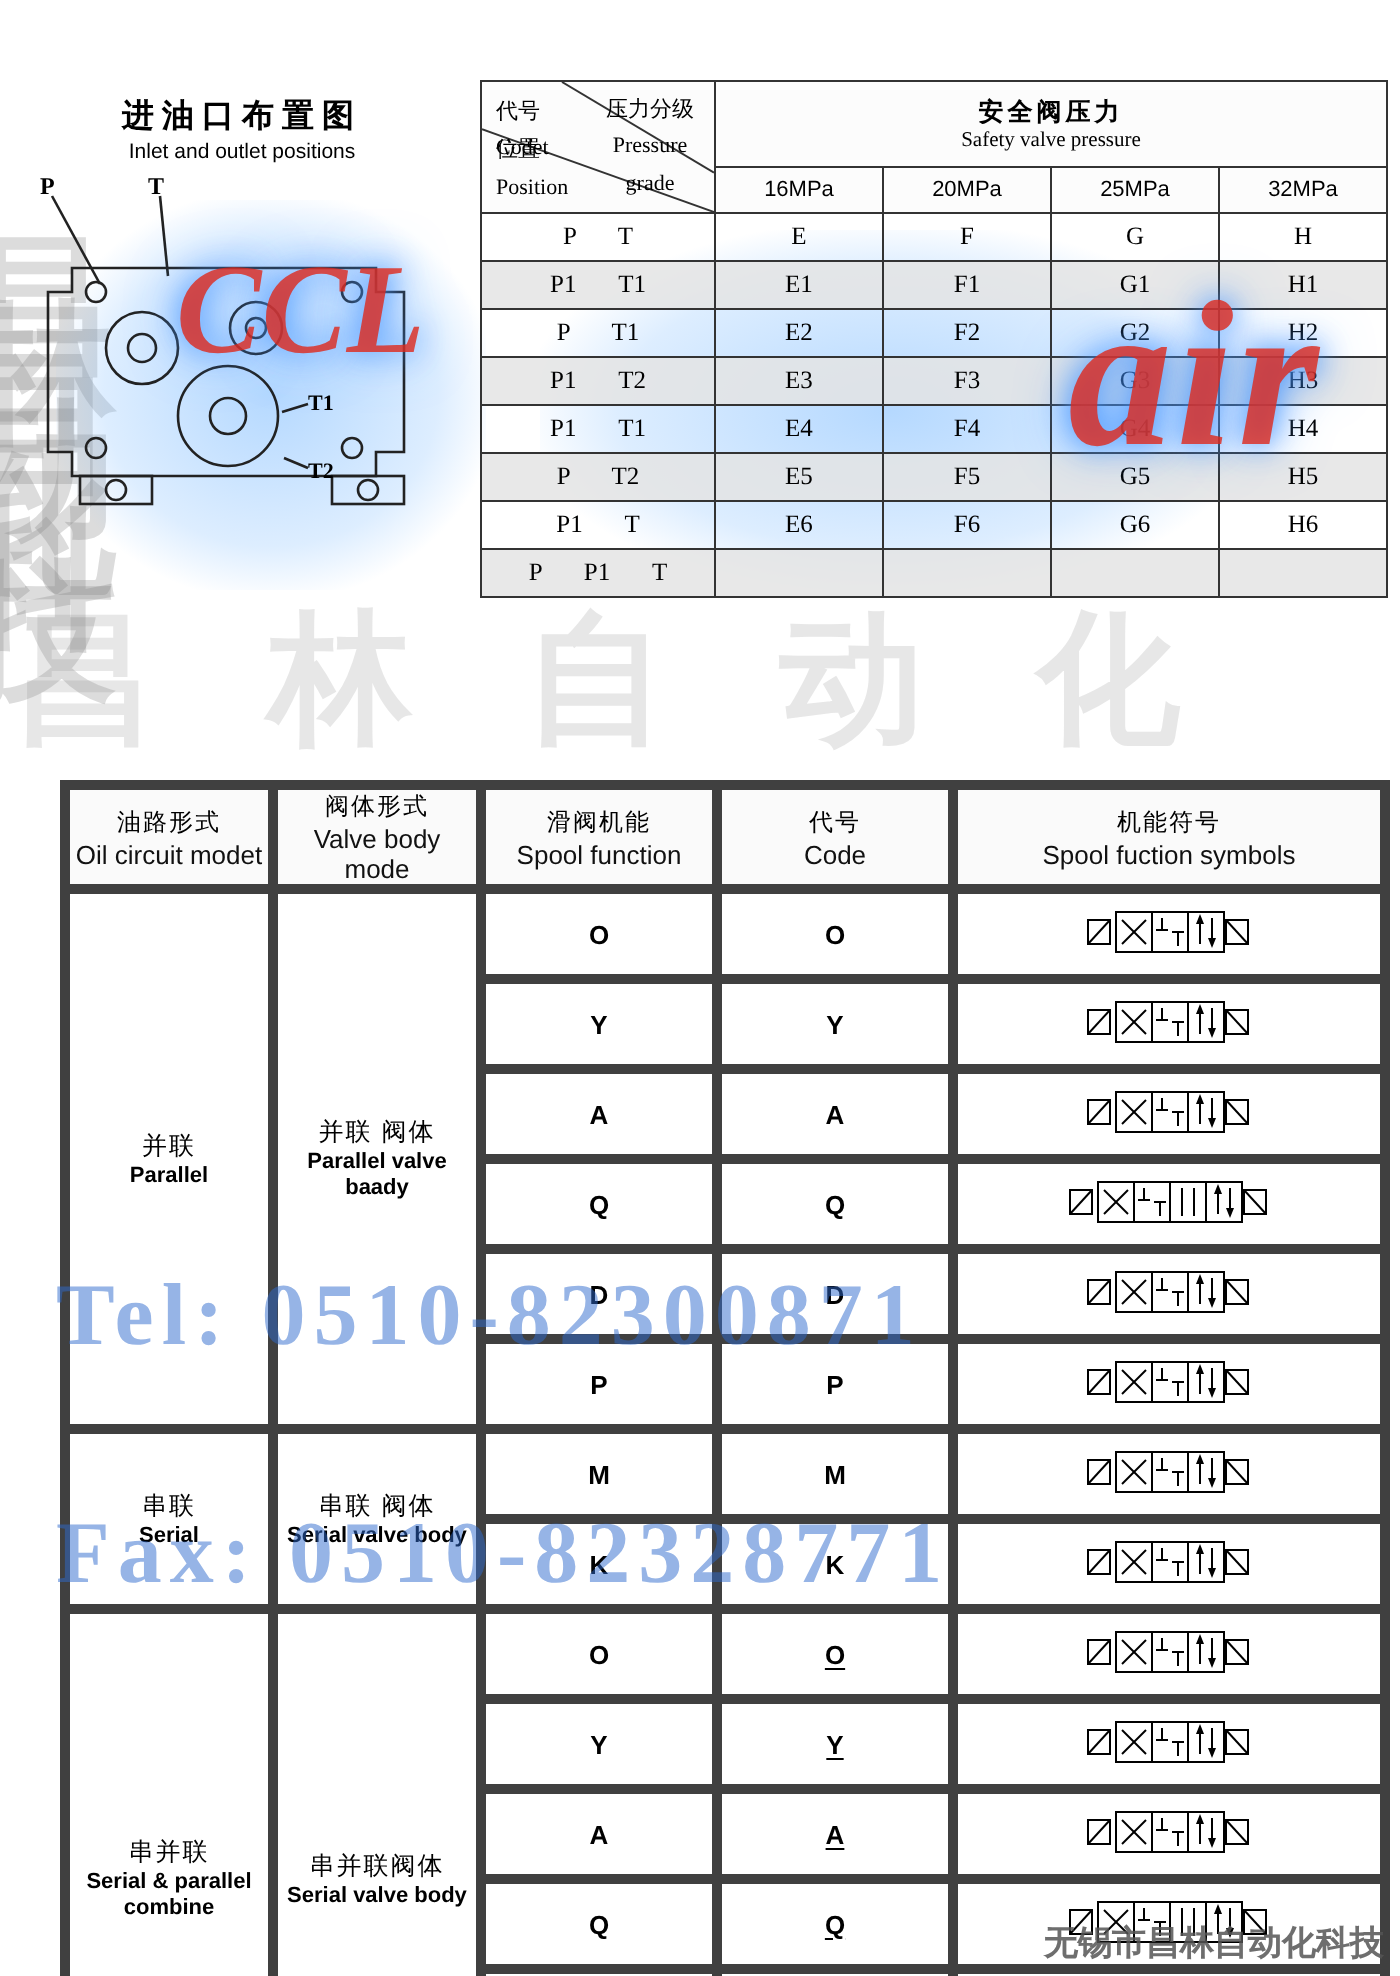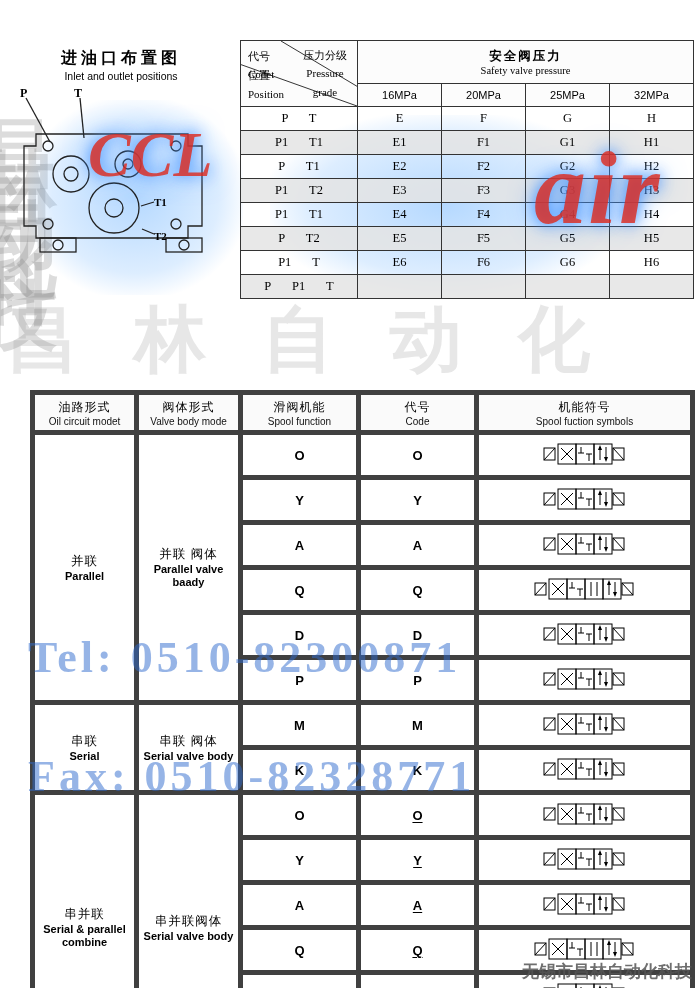--- a/index.html
+++ b/index.html
@@ -93,21 +93,21 @@
   .note { position:absolute; left:253px; top:310px; z-index:2; line-height:1.3; }
   .note .l1 { font-size:13.5px; font-weight:bold; }
   .note .l2 { font-size:13.5px; font-family:"Liberation Serif",serif; }
 
   
   .t2 { position:absolute; left:30px; top:390px; width:660px; border-collapse:collapse;
     table-layout:fixed; z-index:2; }
   .t2 th, .t2 td { border:5px solid #404040; padding:0; text-align:center; vertical-align:middle; }
   .t2 thead th { height:35px; background:rgba(248,248,248,0.7); font-weight:normal; }
   .t2 thead .zh { font-size:12px; letter-spacing:1px; }
-  .t2 thead .en { font-size:10px; color:#111; }
+  .t2 thead .en { font-size:13px; color:#111; }
   .t2 td { height:40px; font-size:13px; font-weight:bold; }
   .t2 td.grp { font-weight:normal; }
   .t2 td.grp .zh { font-size:12.5px; letter-spacing:1px; }
   .t2 td.grp .en { font-size:11px; font-weight:bold; line-height:1.15; padding:0 2px; }
   .t2 .u { text-decoration:underline; text-underline-offset:2px; }
   .t2 .sym { display:inline-block; line-height:0; }
 </style>
 </head>
 <body>
 

